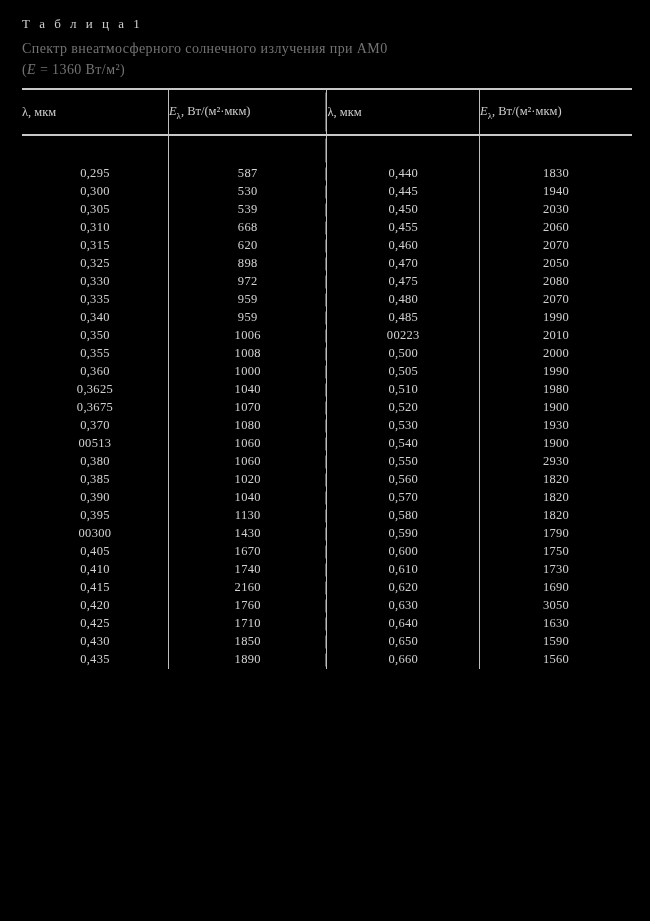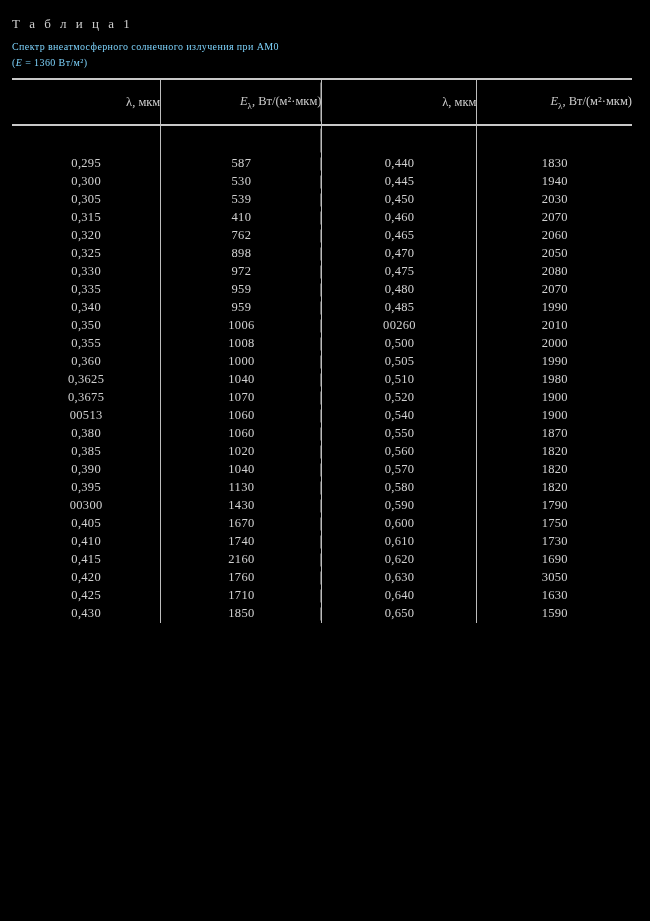--- a/index.html
+++ b/index.html
@@ -12,56 +12,56 @@
     height: 921px;
     overflow: hidden;
     font-family: "Liberation Serif", serif;
     color: #d8d8d8;
   }
   .page {
     position: relative;
     width: 650px;
     height: 921px;
     box-sizing: border-box;
-    padding: 16px 18px 0 12px;
+    padding: 16px 18px 0 22px;
   }
   .caption-block {
     margin-bottom: 10px;
   }
   .table-number {
     font-size: 13px;
     letter-spacing: 3px;
     margin-bottom: 9px;
     color: #cfcfcf;
   }
   .caption-line {
-    font-size: 10px;
+    font-size: 14px;
     letter-spacing: 0.4px;
     margin-bottom: 5px;
-    color: #7dd3fc;
+    color: #737373;
   }
   .caption-line .ital {
     font-style: italic;
   }
   .rule-top {
     border-top: 2px solid #c8c8c8;
     margin-top: 8px;
   }
   .rule-mid {
     border-top: 2px solid #c8c8c8;
   }
   table.spectrum {
     width: 100%;
     border-collapse: collapse;
     font-size: 12.5px;
   }
   table.spectrum th {
     font-weight: normal;
     padding: 14px 0 13px 0;
-    text-align: right;
+    text-align: left;
     color: #cdcdcd;
     font-size: 12.5px;
   }
   table.spectrum td {
     text-align: center;
     padding: 1.5px 0;
     color: #d2d2d2;
     font-size: 12.5px;
     letter-spacing: 0.3px;
   }
@@ -144,30 +144,30 @@
           <td class="col-double">0,445</td>
           <td class="col-sep-left">1940</td>
         </tr>
         <tr>
           <td>0,305</td>
           <td class="col-sep-left">539</td>
           <td class="col-double">0,450</td>
           <td class="col-sep-left">2030</td>
         </tr>
         <tr>
+          <td>0,310</td>
+          <td class="col-sep-left">668</td>
+          <td class="col-double">0,455</td>
+          <td class="col-sep-left">2060</td>
+        </tr>
+        <tr>
           <td>0,315</td>
-          <td class="col-sep-left">410</td>
+          <td class="col-sep-left">620</td>
           <td class="col-double">0,460</td>
           <td class="col-sep-left">2070</td>
-        </tr>
-        <tr>
-          <td>0,320</td>
-          <td class="col-sep-left">762</td>
-          <td class="col-double">0,465</td>
-          <td class="col-sep-left">2060</td>
         </tr>
         <tr>
           <td>0,325</td>
           <td class="col-sep-left">898</td>
           <td class="col-double">0,470</td>
           <td class="col-sep-left">2050</td>
         </tr>
         <tr>
           <td>0,330</td>
           <td class="col-sep-left">972</td>
@@ -182,21 +182,21 @@
         </tr>
         <tr>
           <td>0,340</td>
           <td class="col-sep-left">959</td>
           <td class="col-double">0,485</td>
           <td class="col-sep-left">1990</td>
         </tr>
         <tr>
           <td>0,350</td>
           <td class="col-sep-left">1006</td>
-          <td class="col-double">00260</td>
+          <td class="col-double">00223</td>
           <td class="col-sep-left">2010</td>
         </tr>
         <tr>
           <td>0,355</td>
           <td class="col-sep-left">1008</td>
           <td class="col-double">0,500</td>
           <td class="col-sep-left">2000</td>
         </tr>
         <tr>
           <td>0,360</td>
@@ -210,30 +210,36 @@
           <td class="col-double">0,510</td>
           <td class="col-sep-left">1980</td>
         </tr>
         <tr>
           <td>0,3675</td>
           <td class="col-sep-left">1070</td>
           <td class="col-double">0,520</td>
           <td class="col-sep-left">1900</td>
         </tr>
         <tr>
+          <td>0,370</td>
+          <td class="col-sep-left">1080</td>
+          <td class="col-double">0,530</td>
+          <td class="col-sep-left">1930</td>
+        </tr>
+        <tr>
           <td>00513</td>
           <td class="col-sep-left">1060</td>
           <td class="col-double">0,540</td>
           <td class="col-sep-left">1900</td>
         </tr>
         <tr>
           <td>0,380</td>
           <td class="col-sep-left">1060</td>
           <td class="col-double">0,550</td>
-          <td class="col-sep-left">1870</td>
+          <td class="col-sep-left">2930</td>
         </tr>
         <tr>
           <td>0,385</td>
           <td class="col-sep-left">1020</td>
           <td class="col-double">0,560</td>
           <td class="col-sep-left">1820</td>
         </tr>
         <tr>
           <td>0,390</td>
           <td class="col-sep-left">1040</td>
@@ -281,16 +287,22 @@
           <td class="col-sep-left">1710</td>
           <td class="col-double">0,640</td>
           <td class="col-sep-left">1630</td>
         </tr>
         <tr>
           <td>0,430</td>
           <td class="col-sep-left">1850</td>
           <td class="col-double">0,650</td>
           <td class="col-sep-left">1590</td>
         </tr>
+        <tr>
+          <td>0,435</td>
+          <td class="col-sep-left">1890</td>
+          <td class="col-double">0,660</td>
+          <td class="col-sep-left">1560</td>
+        </tr>
       </tbody>
   </table>
 
 </div>
 
 </body></html>

